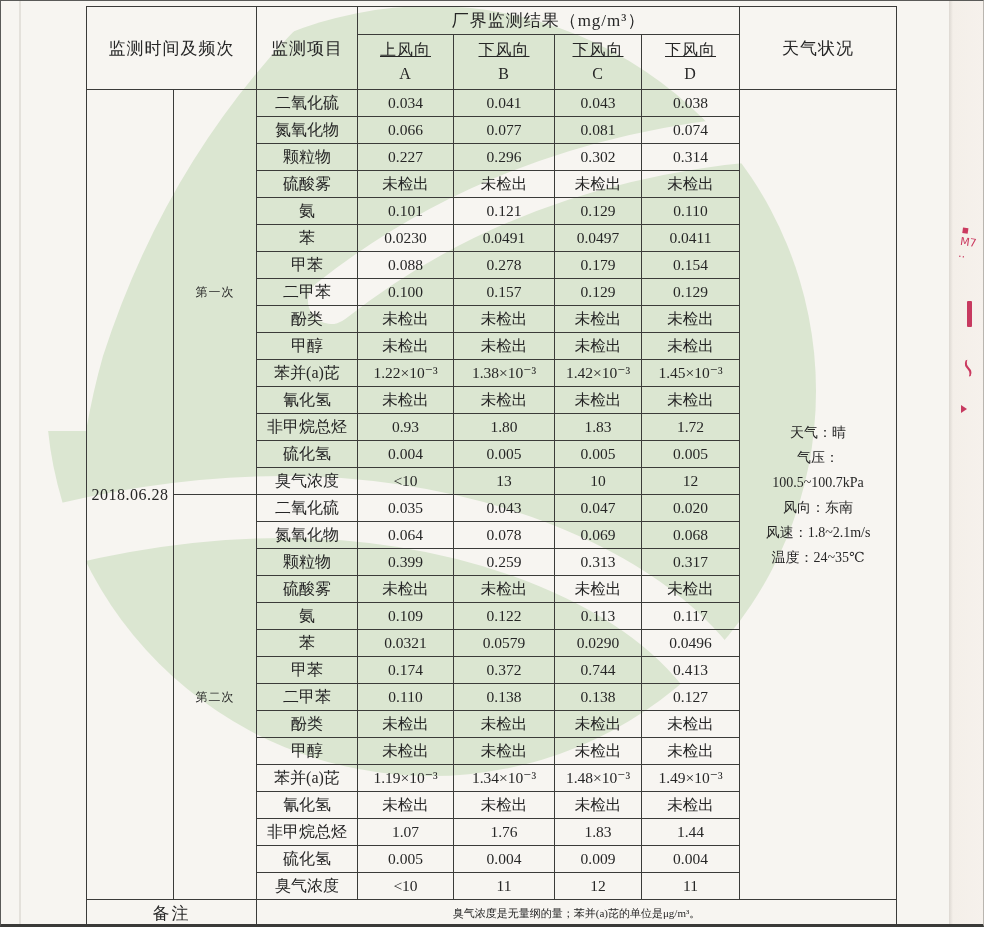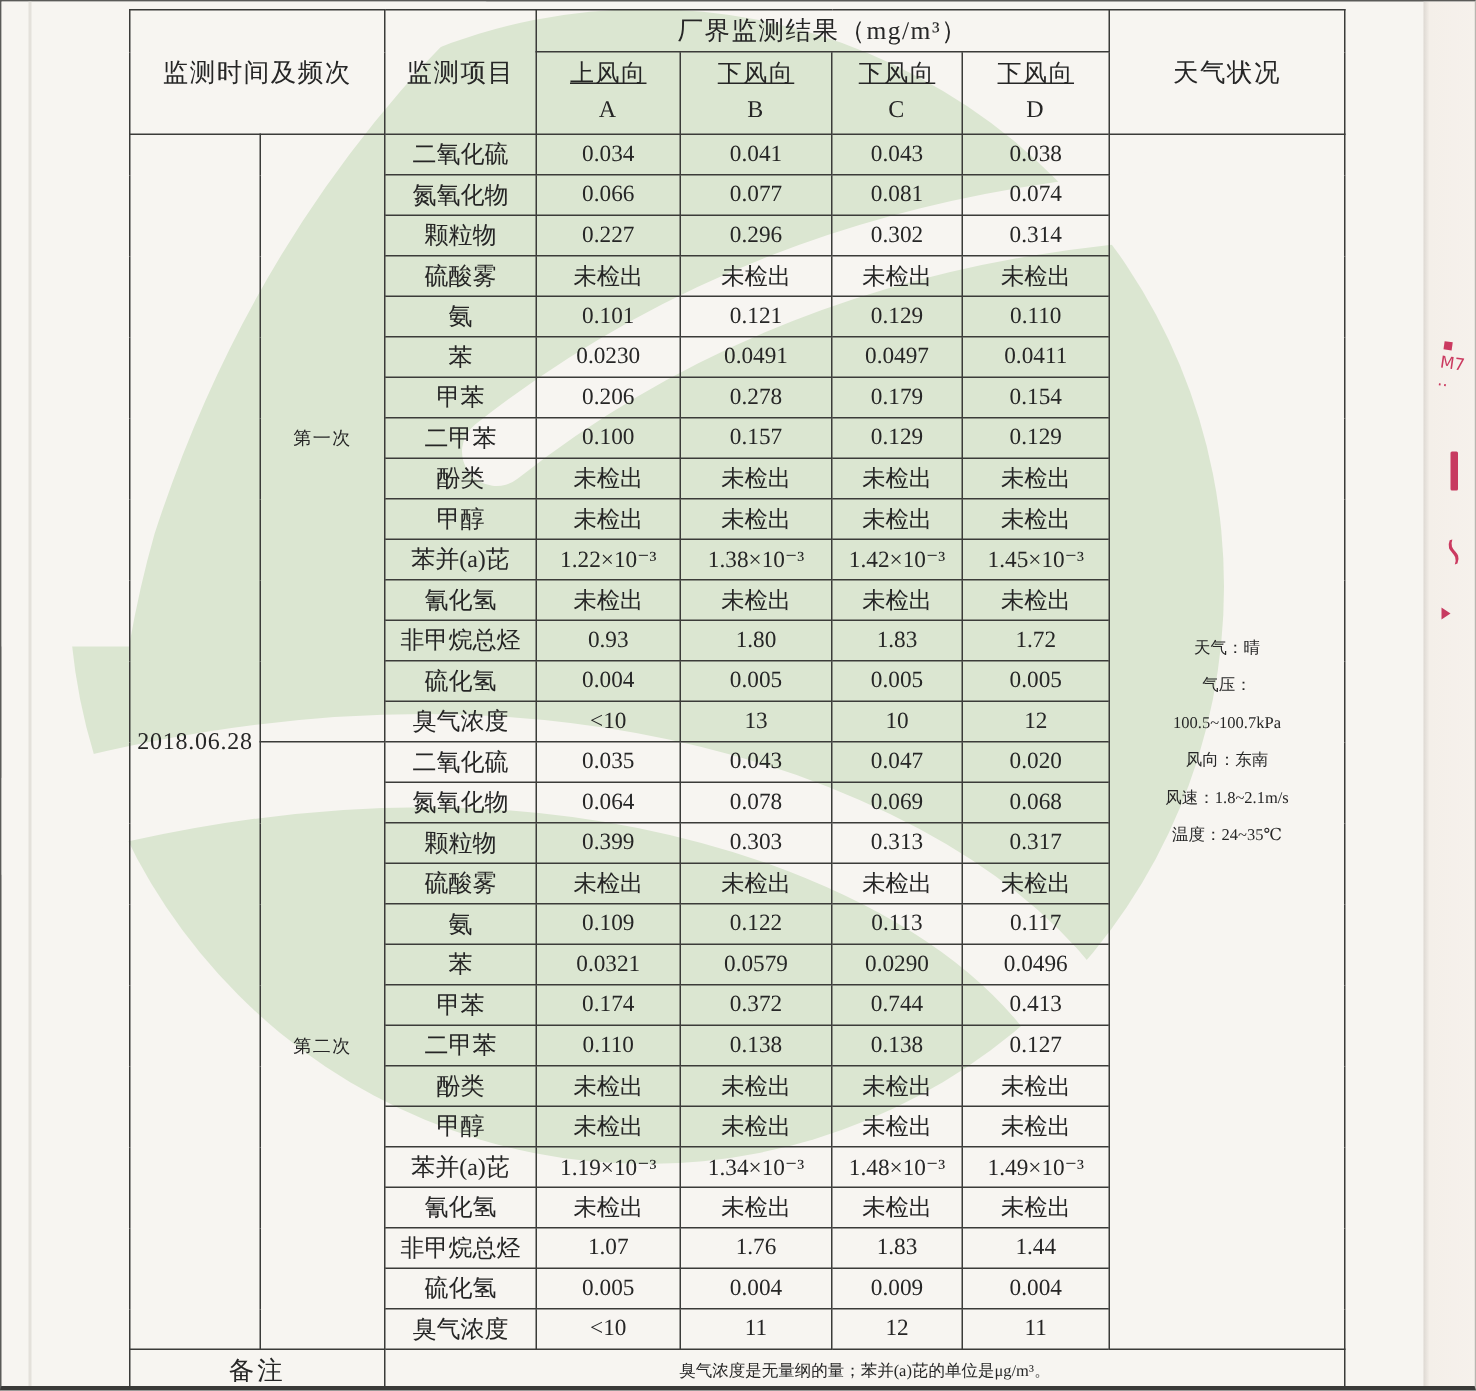--- a/index.html
+++ b/index.html
@@ -49,21 +49,21 @@
   .monitor tbody tr { height:27px; }
   tr.remark-row { height:27px;margin-left:42px; }
   .dir-line { font-size:16px; line-height:24px;text-decoration:underline; }
   .col-letter { font-size:16px; line-height:24px; }
   .item-cell { font-size:16px; }
   .value-cell { font-size:15.5px; }
   .date-cell { font-size:16px; letter-spacing:0.5px; }
   .freq-cell { font-size:12px; letter-spacing:1px; }
   .weather-cell {
     text-align:left; vertical-align:middle;
-    padding-left:4px; font-size:11px;
+    padding-left:4px; font-size:14px;
   }
   .weather-cell div { line-height:25px; white-space:nowrap; }
   .remark-label { font-size:17px; font-weight:bold; letter-spacing:2px; }
   .remark-note { text-align:left; padding-left:8px; font-size:11px; }
   
   .red-mark { position:absolute; z-index:3; color:#cb3a60; }
   .red-frag1 { left:958px; top:224px; width:18px; height:50px; font-size:11px;
                font-family:"DejaVu Sans",sans-serif; transform:rotate(8deg); line-height:12px; }
   .red-bar { left:966px; top:300px; width:5px; height:26px; background:#c73a60; border-radius:1px; }
   .red-squiggle { left:957px; top:352px; font-size:26px; font-style:italic;
@@ -177,21 +177,21 @@
         </tr>
         <tr>
           <td class="item-cell">苯</td>
           <td class="value-cell">0.0230</td>
           <td class="value-cell">0.0491</td>
           <td class="value-cell">0.0497</td>
           <td class="value-cell">0.0411</td>
         </tr>
         <tr>
           <td class="item-cell">甲苯</td>
-          <td class="value-cell">0.206</td>
+          <td class="value-cell">0.088</td>
           <td class="value-cell">0.278</td>
           <td class="value-cell">0.179</td>
           <td class="value-cell">0.154</td>
         </tr>
         <tr>
           <td class="item-cell">二甲苯</td>
           <td class="value-cell">0.100</td>
           <td class="value-cell">0.157</td>
           <td class="value-cell">0.129</td>
           <td class="value-cell">0.129</td>
@@ -256,21 +256,21 @@
         <tr>
           <td class="item-cell">氮氧化物</td>
           <td class="value-cell">0.064</td>
           <td class="value-cell">0.078</td>
           <td class="value-cell">0.069</td>
           <td class="value-cell">0.068</td>
         </tr>
         <tr>
           <td class="item-cell">颗粒物</td>
           <td class="value-cell">0.399</td>
-          <td class="value-cell">0.303</td>
+          <td class="value-cell">0.259</td>
           <td class="value-cell">0.313</td>
           <td class="value-cell">0.317</td>
         </tr>
         <tr>
           <td class="item-cell">硫酸雾</td>
           <td class="value-cell">未检出</td>
           <td class="value-cell">未检出</td>
           <td class="value-cell">未检出</td>
           <td class="value-cell">未检出</td>
         </tr>

